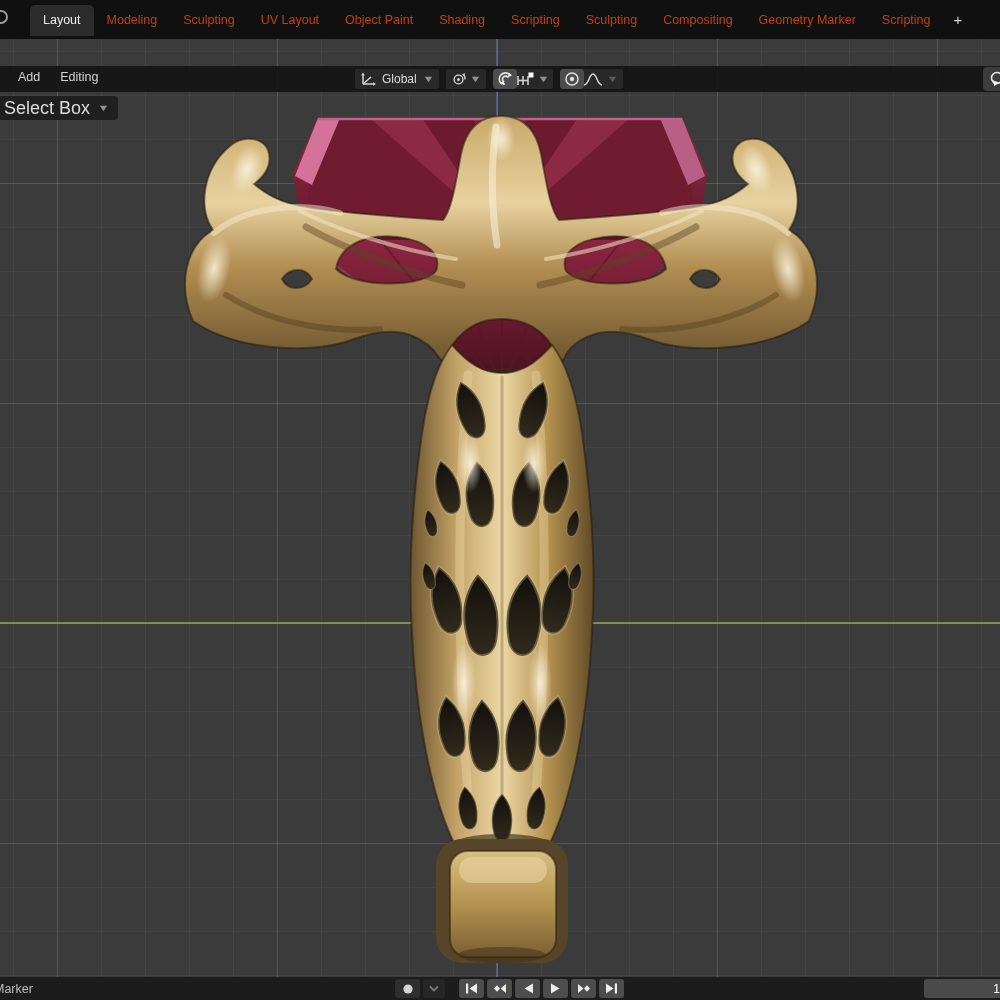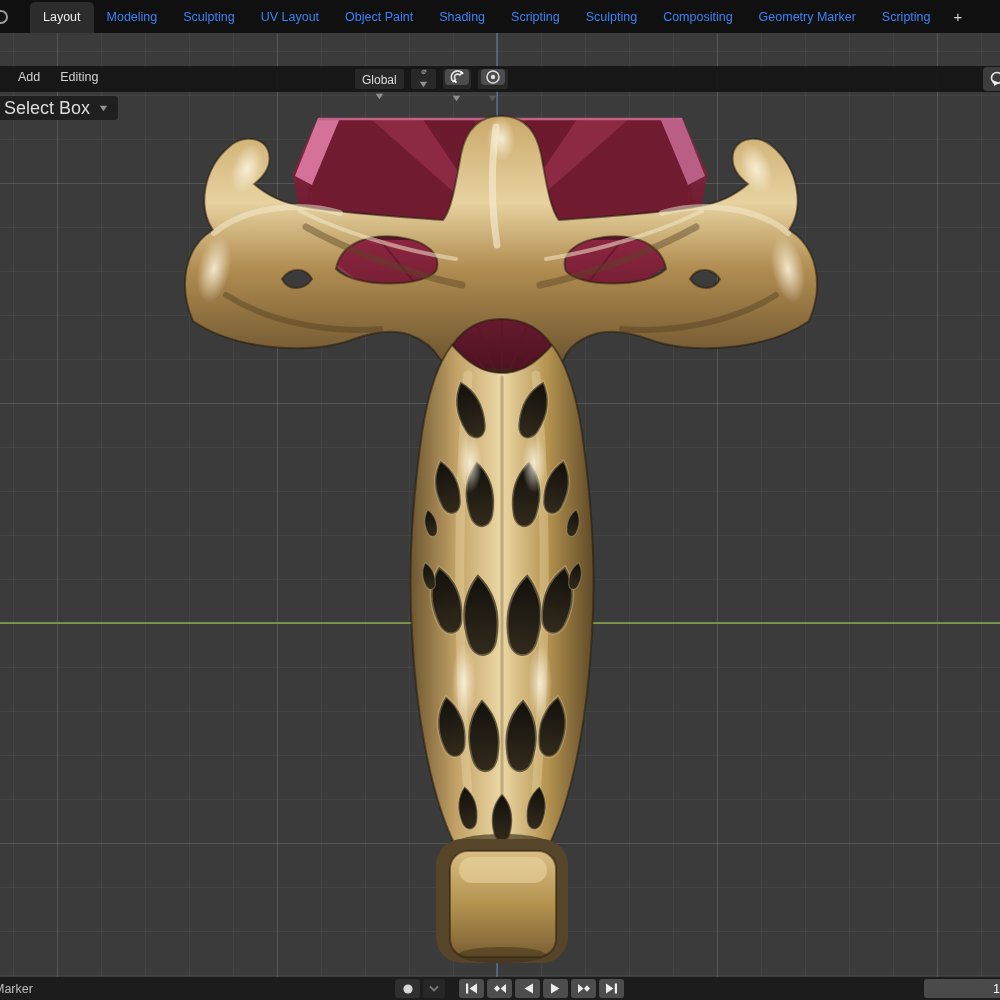--- a/index.html
+++ b/index.html
@@ -1,26 +1,26 @@
 <!DOCTYPE html>
 <html><head>
 <meta charset="utf-8">
 <style>
   * { margin:0; padding:0; box-sizing:border-box; }
   html,body { width:1000px; height:1000px; overflow:hidden; background:#3b3b3b;
     font-family:"Liberation Sans", sans-serif; -webkit-font-smoothing:antialiased; }
   .stage { position:relative; width:1000px; height:1000px; overflow:hidden; }
 
   
-  .topbar { position:absolute; top:0; left:0; right:0; height:33px; background:#101010;
+  .topbar { position:absolute; top:0; left:0; right:0; height:39px; background:#101010;
     display:flex; align-items:center; z-index:30; }
   .blender-glyph { position:absolute; left:-6px; top:10px; width:14px; height:14px;
     border:2.5px solid #9a9a9a; border-radius:50%; }
   .tabs { display:flex; align-items:flex-end; height:33px; margin-left:30px; }
-  .tab { color:#3b82f6; font-size:12.5px; padding:8px 13px 9px; border-radius:5px 5px 0 0;
+  .tab { color:#c2410c; font-size:12.5px; padding:8px 13px 9px; border-radius:5px 5px 0 0;
     white-space:nowrap; cursor:default; }
   .tab.active { background:#2c2c2c; color:#eeeeee; }
   .tab-plus { color:#d5d5d5; font-size:15px; padding:6px 10px 8px; }
 
   
   .viewport { position:absolute; top:33px; left:0; right:0; bottom:23px;
     background-color:#3b3b3b;
     background-image:
       linear-gradient(to right, rgba(255,255,255,0.10) 1px, transparent 1px),
       linear-gradient(to bottom, rgba(255,255,255,0.10) 1px, transparent 1px),
@@ -35,21 +35,21 @@
     background:rgba(90,125,175,0.55); }
   .model-svg { position:absolute; inset:0; width:100%; height:100%; }
 
   
   .vp-header { position:absolute; top:33px; left:0; right:0; height:26px;
     background:rgba(20,20,20,0.90); display:flex; z-index:20; }
   .vp-menu { color:#d2d2d2; font-size:12.5px; padding:4px 10px; }
   .vp-menu:first-of-type { margin-left:8px; }
   .hdr-cluster { position:absolute; left:355px; top:3px; display:flex; gap:7px; align-items:center; }
   .pill { background:#282828; border-radius:2px; height:20px; display:flex;
-    align-items:center; padding:0 5px; gap:4px;flex-direction:column; }
+    align-items:center; padding:0 5px; gap:4px; }
   .pill .seg-active { background:#4d4d4d; border-radius:4px; height:20px; display:flex;
     align-items:center; padding:0 4px; margin:0 -5px; }
   .pill-label { color:#dcdcdc; font-size:12px; padding:0 2px; }
   .chev { color:#8f8f8f; font-size:9px; transform:scaleX(1.4); padding:0 1px; }
   .chev.dim { color:#5a5a5a; }
   .icon-svg { display:block; }
   .gizmo-partial { position:absolute; right:-9px; top:34px; width:26px; height:24px;
     background:#3c3c3c; border-radius:4px; z-index:21; display:flex; align-items:center; justify-content:center; }
 
   

